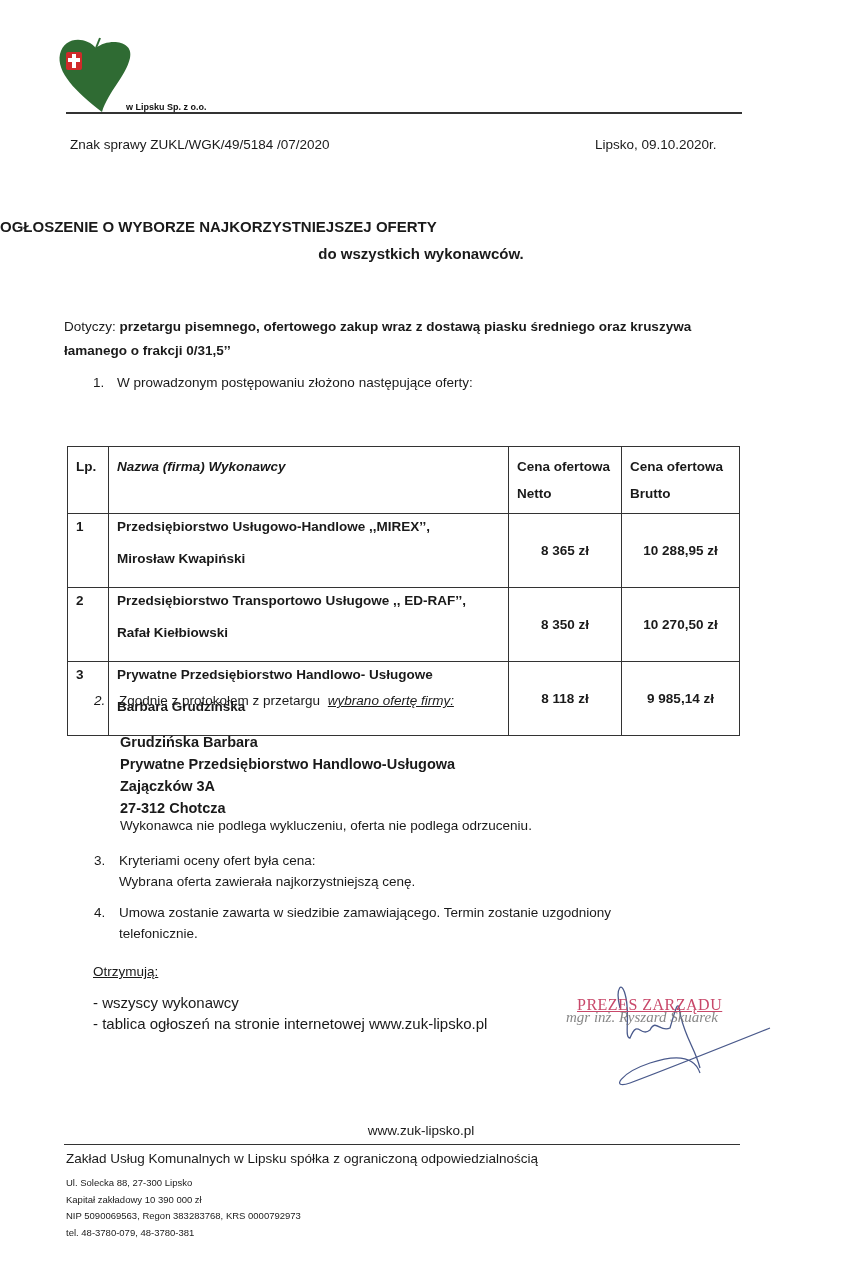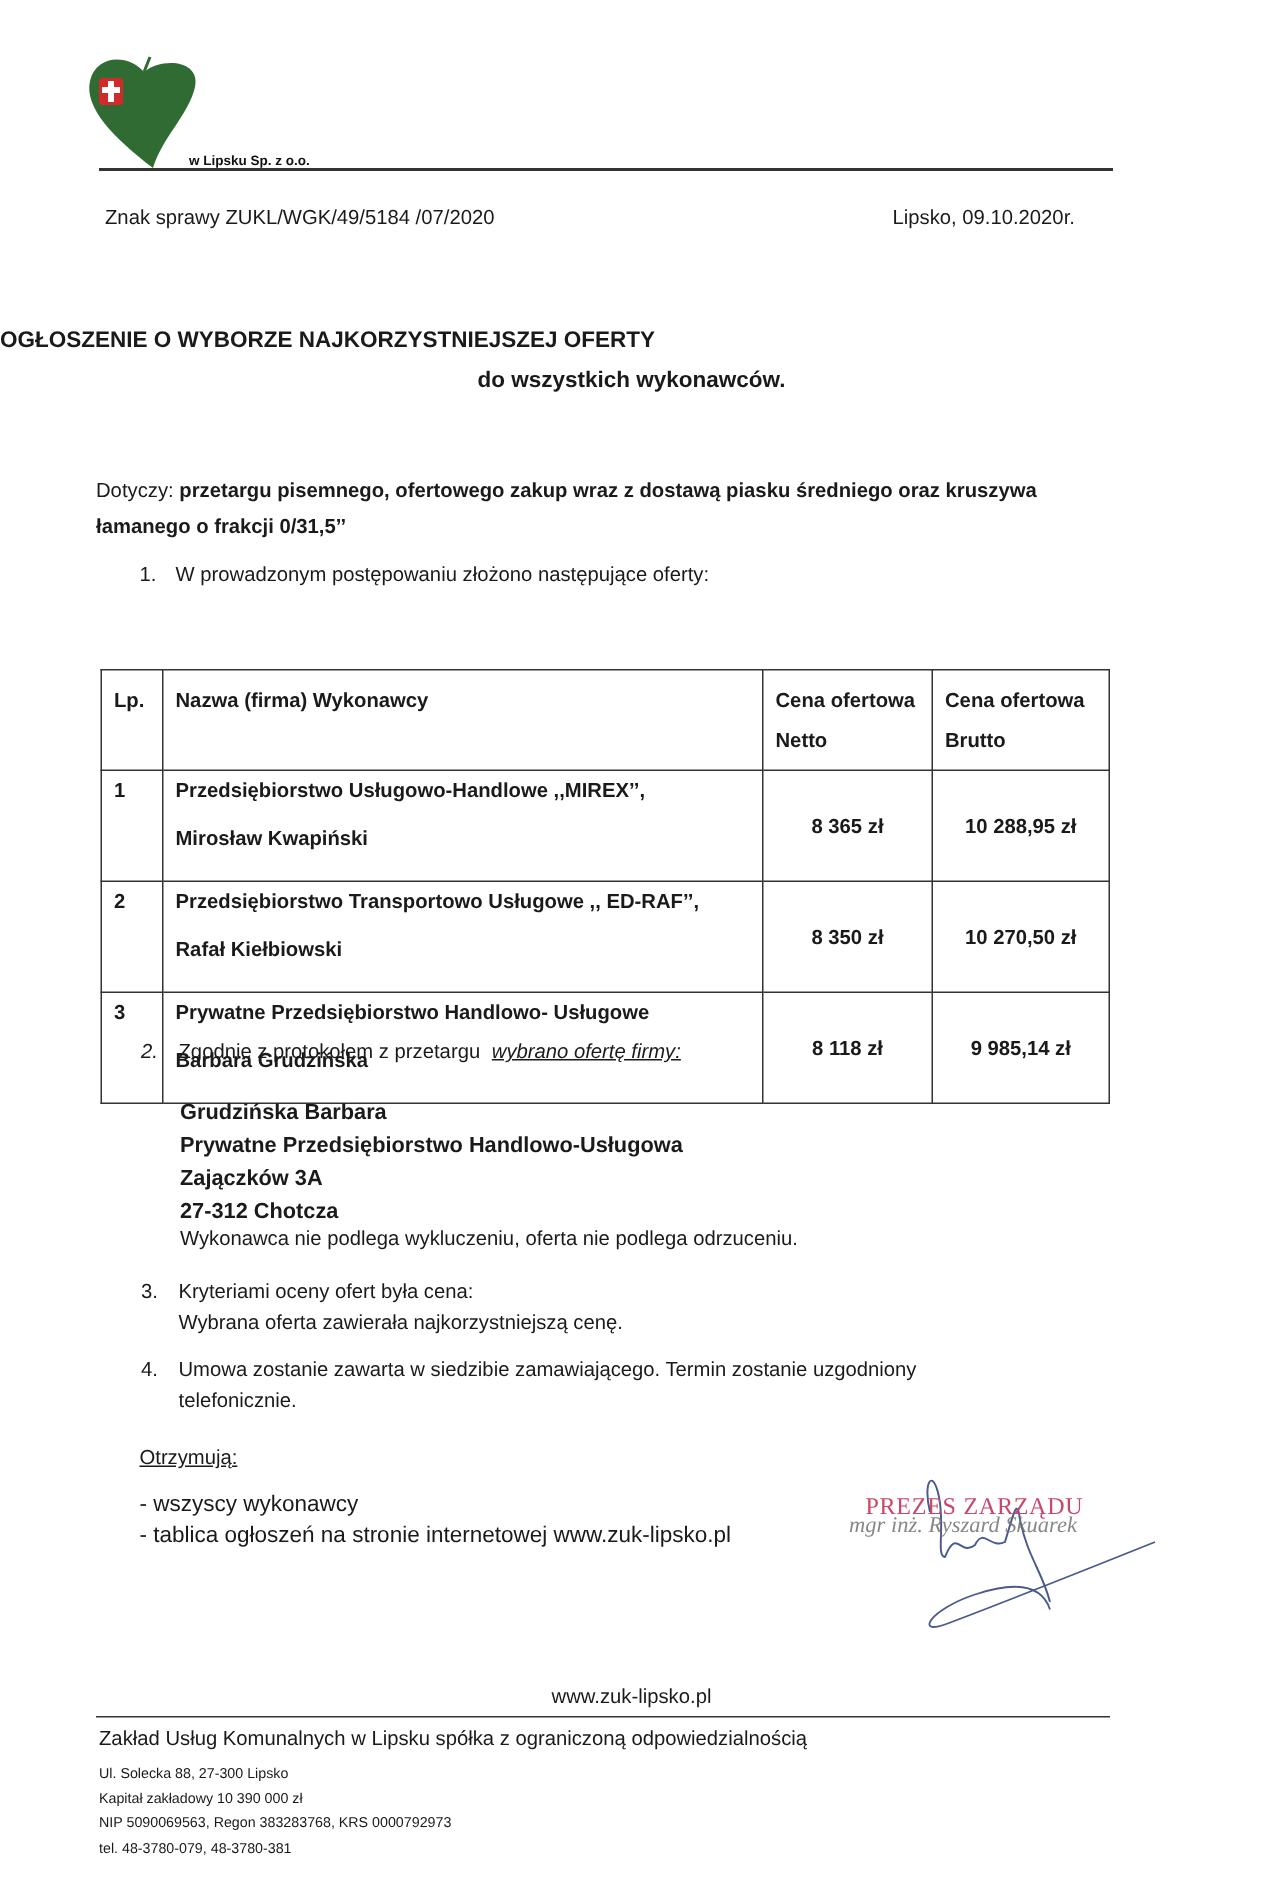--- a/index.html
+++ b/index.html
@@ -29,21 +29,21 @@
   #subject b { font-weight: bold; }
   #item1 { left: 93px; top: 375px; font-size: 13.5px; }
   #item1 .n { display: inline-block; width: 24px; }
 
   
   #offers-table { left: 67px; top: 426px; border-collapse: collapse; font-size: 13.5px; margin-top: 20px; }
   #offers-table td, #offers-table th { border: 1px solid #333; vertical-align: top; text-align: left; font-weight: bold; }
   #offers-table th { font-weight: bold; padding: 6px 8px; line-height: 27px; }
   #offers-table td { padding: 6px 8px; line-height: 32px; }
   .c-lp { width: 41px; }
-  .c-name { width: 400px; }
+  .c-name { width: 400px; font-style: italic; }
   .c-netto { width: 113px; }
   .c-brutto { width: 118px; }
   #offers-table td.lp { font-weight: bold; line-height: 20px; padding-top: 3px; }
   #offers-table td.name { line-height: 20px; padding-top: 3px; }
   #offers-table td.name div { height: 32px; line-height: 20px; }
   #offers-table td.price { font-weight: bold; text-align: center; vertical-align: middle; }
   #offers-table tr.row { height: 63px; }
   #offers-table tr.hdr { height: 61px; }
 
   
@@ -56,21 +56,21 @@
   #item3 { left: 94px; top: 850px; font-size: 13.5px; line-height: 21px; }
   #item4 { left: 94px; top: 902px; font-size: 13.5px; line-height: 21px; width: 620px; }
   .it .n { display: inline-block; width: 25px; vertical-align: top; }
   .it .body { display: inline-block; vertical-align: top; }
 
   
   #recipients-head { left: 93px; top: 964px; font-size: 13.5px; text-decoration: underline; }
   #recipients { left: 93px; top: 992px; font-size: 15px; line-height: 21px; }
 
   
-  #sig-title { left: 577px; top: 996px; font-family: "Liberation Serif", serif; font-size: 16px; color: #c8486a; letter-spacing: 0.5px; }
+  #sig-title { left: 577px; top: 996px; font-family: "Liberation Serif", serif; font-size: 16px; color: #c8486a; letter-spacing: 0.5px; text-decoration: underline; }
   #sig-name { left: 566px; top: 1009px; font-family: "Liberation Serif", serif; font-style: italic; font-size: 15px; color: #737373; opacity: 0.85; }
   #sig-scribble { left: 560px; top: 978px; }
 
   
   #footer-url { left: 0; width: 842px; top: 1123px; text-align: center; font-size: 13.5px; }
   #footer-rule { left: 64px; top: 1144px; width: 676px; border-top: 1px solid #333; }
   #footer-company { left: 66px; top: 1151px; font-size: 13.5px; }
   #footer-lines { left: 66px; top: 1175px; font-size: 9.5px; line-height: 16.5px; }
 </style>
 </head>

